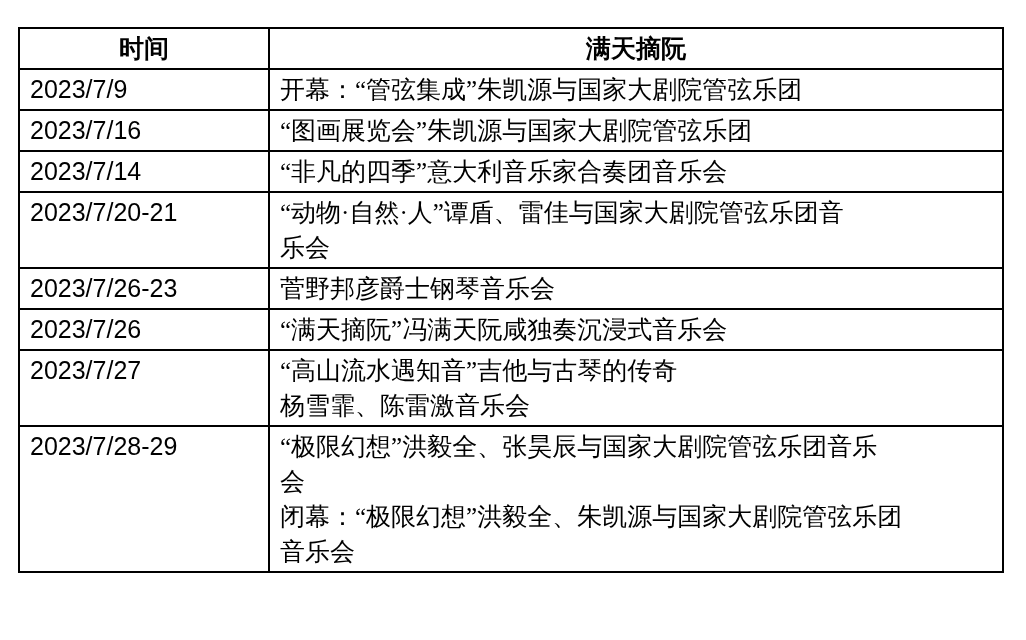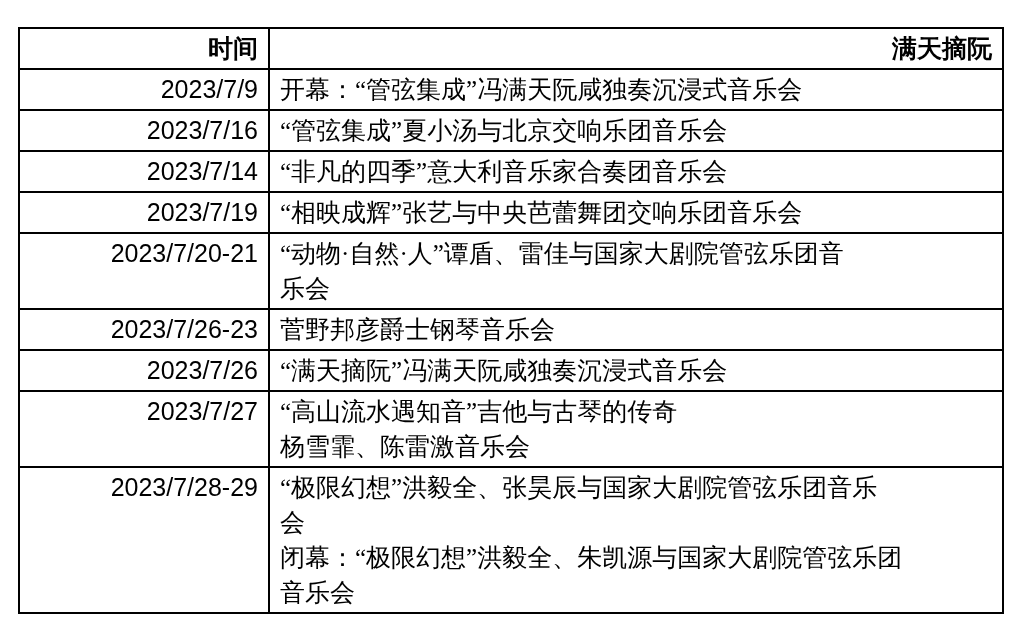--- a/index.html
+++ b/index.html
@@ -30,29 +30,29 @@
     padding: 2px 10px;
     line-height: 35px;
     font-size: 25px;
     vertical-align: top;
     overflow: hidden;
   }
   col.col-date { width: 250px; }
   col.col-name { width: 734px; }
   th.header-cell {
     font-weight: bold;
-    text-align: right;
+    text-align: center;
     height: 35px;
     font-family: "Liberation Serif", "DejaVu Serif", serif;
     border-radius: 20px;
   }
   td.date-cell {
     font-family: "Liberation Sans", "DejaVu Sans", sans-serif;
     font-size: 25px;
-    text-align: right;
+    text-align: left;
     white-space: nowrap;
   }
   td.name-cell {
     text-align: left;
     white-space: pre-line;
   }
   tr.single-row td { height: 35px; }
 </style>
 </head>
 <body>
@@ -65,33 +65,29 @@
     </colgroup>
     <thead>
       <tr>
         <th class="header-cell">时间</th>
         <th class="header-cell">满天摘阮</th>
       </tr>
     </thead>
     <tbody>
       <tr class="single-row">
         <td class="date-cell">2023/7/9</td>
-        <td class="name-cell">开幕：“管弦集成”冯满天阮咸独奏沉浸式音乐会</td>
+        <td class="name-cell">开幕：“管弦集成”朱凯源与国家大剧院管弦乐团</td>
       </tr>
       <tr class="single-row">
         <td class="date-cell">2023/7/16</td>
-        <td class="name-cell">“管弦集成”夏小汤与北京交响乐团音乐会</td>
+        <td class="name-cell">“图画展览会”朱凯源与国家大剧院管弦乐团</td>
       </tr>
       <tr class="single-row">
         <td class="date-cell">2023/7/14</td>
         <td class="name-cell">“非凡的四季”意大利音乐家合奏团音乐会</td>
-      </tr>
-      <tr class="single-row">
-        <td class="date-cell">2023/7/19</td>
-        <td class="name-cell">“相映成辉”张艺与中央芭蕾舞团交响乐团音乐会</td>
       </tr>
       <tr>
         <td class="date-cell">2023/7/20-21</td>
         <td class="name-cell">“动物·自然·人”谭盾、雷佳与国家大剧院管弦乐团音
 乐会</td>
       </tr>
       <tr class="single-row">
         <td class="date-cell">2023/7/26-23</td>
         <td class="name-cell">菅野邦彦爵士钢琴音乐会</td>
       </tr>

